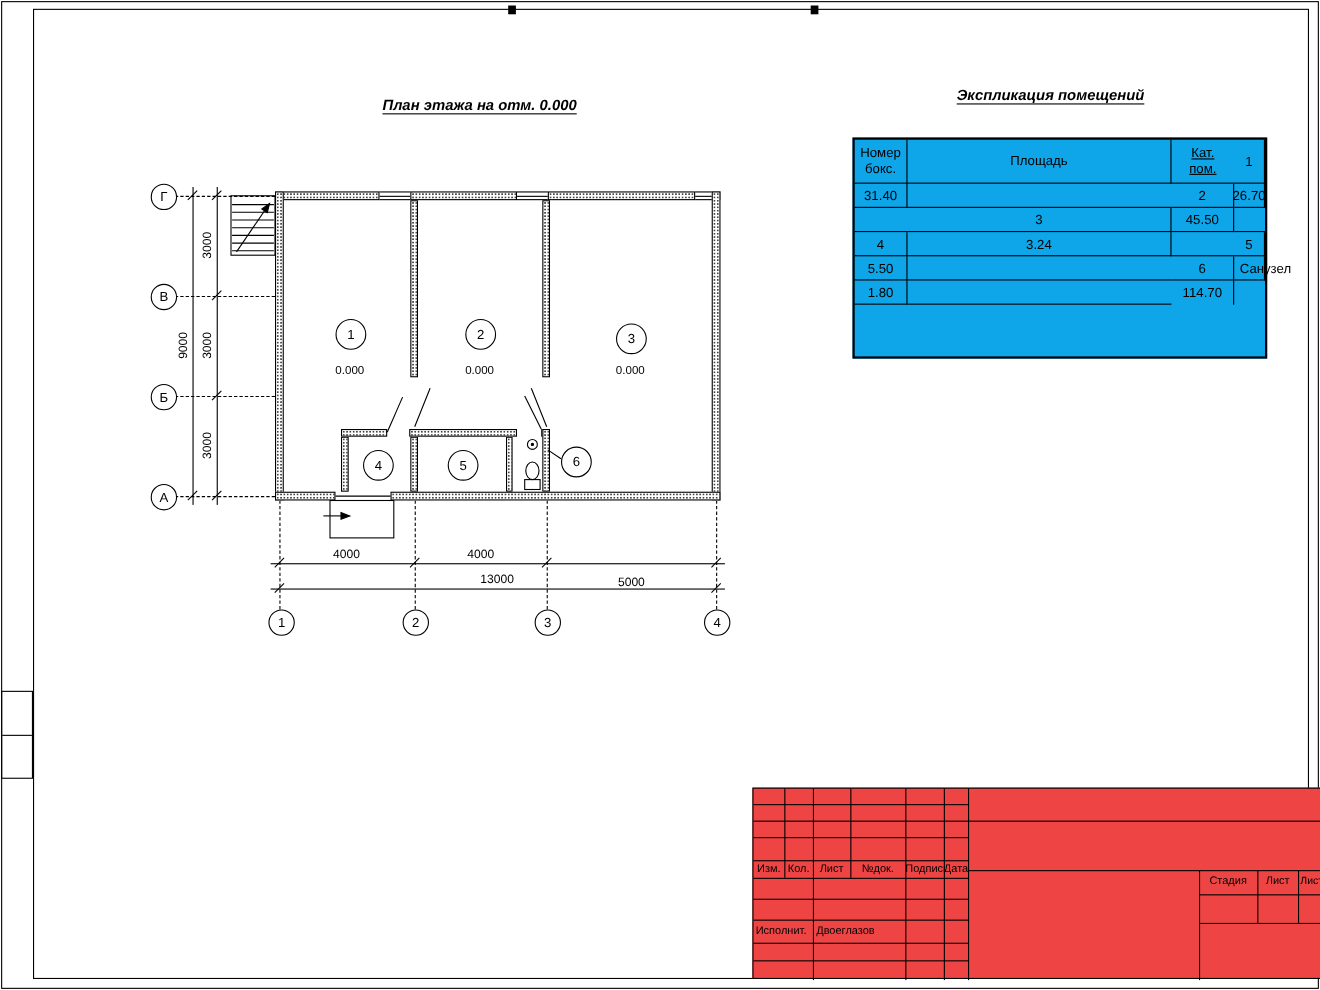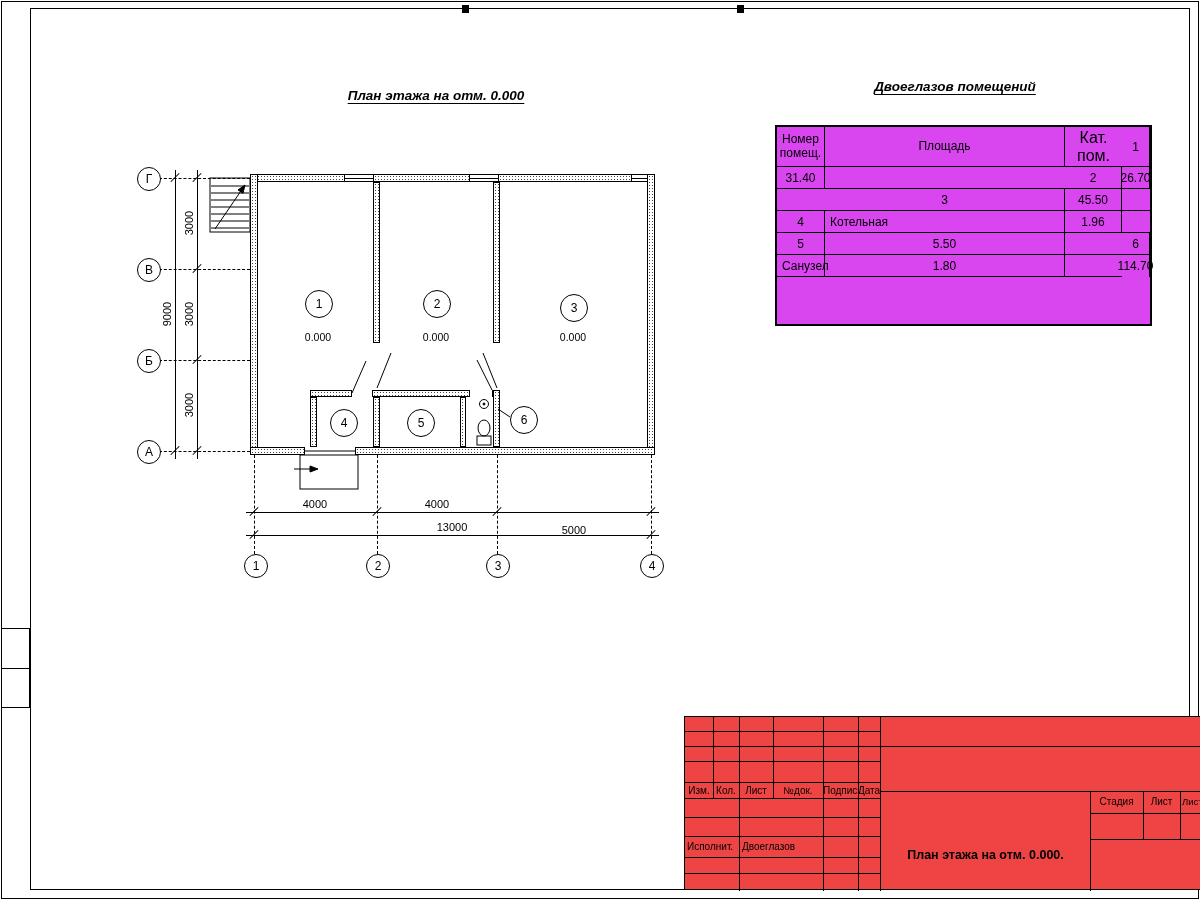--- a/index.html
+++ b/index.html
@@ -27,29 +27,29 @@
   .dimtext{position:absolute;font-size:11px;text-align:center;}
   .rot{transform:rotate(-90deg);}
   .axc{position:absolute;width:22px;height:22px;border:1px solid #000;border-radius:50%;background:#fff;
        display:flex;align-items:center;justify-content:center;font-size:12px;}
   .rmc{position:absolute;width:26px;height:26px;border:1px solid #000;border-radius:50%;background:#fff;
        display:flex;align-items:center;justify-content:center;font-size:12px;}
   .elev{position:absolute;font-size:10.5px;text-align:center;width:40px;}
   .overlay{position:absolute;left:0;top:0;}
 
   
-  .expl-table{position:absolute;left:775px;top:125px;border:2px solid #000;background:#d946ef;
+  .expl-table{position:absolute;left:775px;top:125px;border:2px solid #000;background:#0ea5e9;
               display:grid;grid-template-columns:48px 240px 57px 28px;
               grid-template-rows:40px repeat(6,22px) 25px;}
   .tc{border-right:1px solid #000;border-bottom:1px solid #000;box-sizing:border-box;
       display:flex;align-items:center;justify-content:center;font-size:12px;}
   .tc.last-col{border-right:none;}
   .tc.last-row{border-bottom:none;}
   .th{flex-direction:column;line-height:1.1;}
-  .th.small{font-size:16px;}
+  .th.small{font-size:12px;text-decoration:underline;}
   .c-name{justify-content:flex-start;padding-left:5px;}
   .c-total{justify-content:flex-end;padding-right:6px;grid-column:1/3;}
 
   
   .tb{position:absolute;left:684px;top:716px;width:530px;height:174px;border:1.5px solid #000;
       box-sizing:border-box;background:#ef4444;font-size:10px;}
   .vl{position:absolute;width:0;border-left:1px solid #000;}
   .hl{position:absolute;height:0;border-top:1px solid #000;}
   .tbl{position:absolute;text-align:center;font-size:10px;white-space:nowrap;overflow:hidden;}
   .tb-title{position:absolute;left:196px;top:74px;width:209px;height:100px;box-sizing:border-box;
@@ -63,21 +63,21 @@
 
   <div class="sheet-edge"></div>
   <div class="frame"></div>
   <div class="ttick" style="left:462px"></div>
   <div class="ttick" style="left:737px"></div>
   <div class="edgebox">
     <div class="edgebox-divider"></div>
   </div>
 
   <div class="title" style="left:300px;top:88px;width:272px">План этажа на отм. 0.000</div>
-  <div class="title" style="left:830px;top:79px;width:250px">Двоеглазов помещений</div>
+  <div class="title" style="left:830px;top:79px;width:250px">Экспликация помещений</div>
 
   <div class="dash-h" style="left:159px;top:178px;width:91px"></div>
   <div class="dash-h" style="left:159px;top:269px;width:91px"></div>
   <div class="dash-h" style="left:159px;top:360px;width:91px"></div>
   <div class="dash-h" style="left:159px;top:451px;width:91px"></div>
 
   <div class="dash-v" style="left:254px;top:455px;height:99px"></div>
   <div class="dash-v" style="left:377px;top:455px;height:99px"></div>
   <div class="dash-v" style="left:497px;top:455px;height:99px"></div>
   <div class="dash-v" style="left:651px;top:455px;height:99px"></div>
@@ -177,43 +177,42 @@
   <div class="rmc" style="left:330px;top:409px">4</div>
   <div class="rmc" style="left:407px;top:409px">5</div>
   <div class="rmc" style="left:510px;top:406px">6</div>
   <div class="elev" style="left:298px;top:331px">0.000</div>
   <div class="elev" style="left:416px;top:331px">0.000</div>
   <div class="elev" style="left:553px;top:331px">0.000</div>
 
   <div class="expl-table">
     <div class="tc th">
       <span>Номер</span>
-      <span>помещ.</span>
+      <span>бокс.</span>
     </div>
     <div class="tc th">Площадь</div>
     <div class="tc th small last-col">
       <span>Кат.</span>
       <span>пом.</span>
     </div>
 
     <div class="tc">1</div>
     <div class="tc">31.40</div>
     <div class="tc last-col"></div>
 
     <div class="tc">2</div>
     <div class="tc">26.70</div>
     <div class="tc last-col"></div>
 
     <div class="tc">3</div>
     <div class="tc">45.50</div>
     <div class="tc last-col"></div>
 
     <div class="tc">4</div>
-    <div class="tc c-name">Котельная</div>
-    <div class="tc">1.96</div>
+    <div class="tc">3.24</div>
     <div class="tc last-col"></div>
 
     <div class="tc">5</div>
     <div class="tc">5.50</div>
     <div class="tc last-col"></div>
 
     <div class="tc">6</div>
     <div class="tc c-name">Санузел</div>
     <div class="tc">1.80</div>
     <div class="tc last-col"></div>
@@ -257,16 +256,15 @@
     <div class="tbl" style="left:138px;top:68px;width:35px">Подпись</div>
     <div class="tbl" style="left:173px;top:68px;width:22px">Дата</div>
 
     <div class="tbl" style="left:2px;top:124px;width:52px;text-align:left">Исполнит.</div>
     <div class="tbl" style="left:57px;top:124px;width:80px;text-align:left">Двоеглазов</div>
 
     <div class="tbl" style="left:405px;top:79px;width:53px">Стадия</div>
     <div class="tbl" style="left:458px;top:79px;width:37px">Лист</div>
     <div class="tbl" style="left:495px;top:79px;width:35px;font-size:9.5px">Листов</div>
 
-    <div class="tb-title">План этажа на отм. 0.000.</div>
   </div>
 
 </div>
 
 </body></html>

